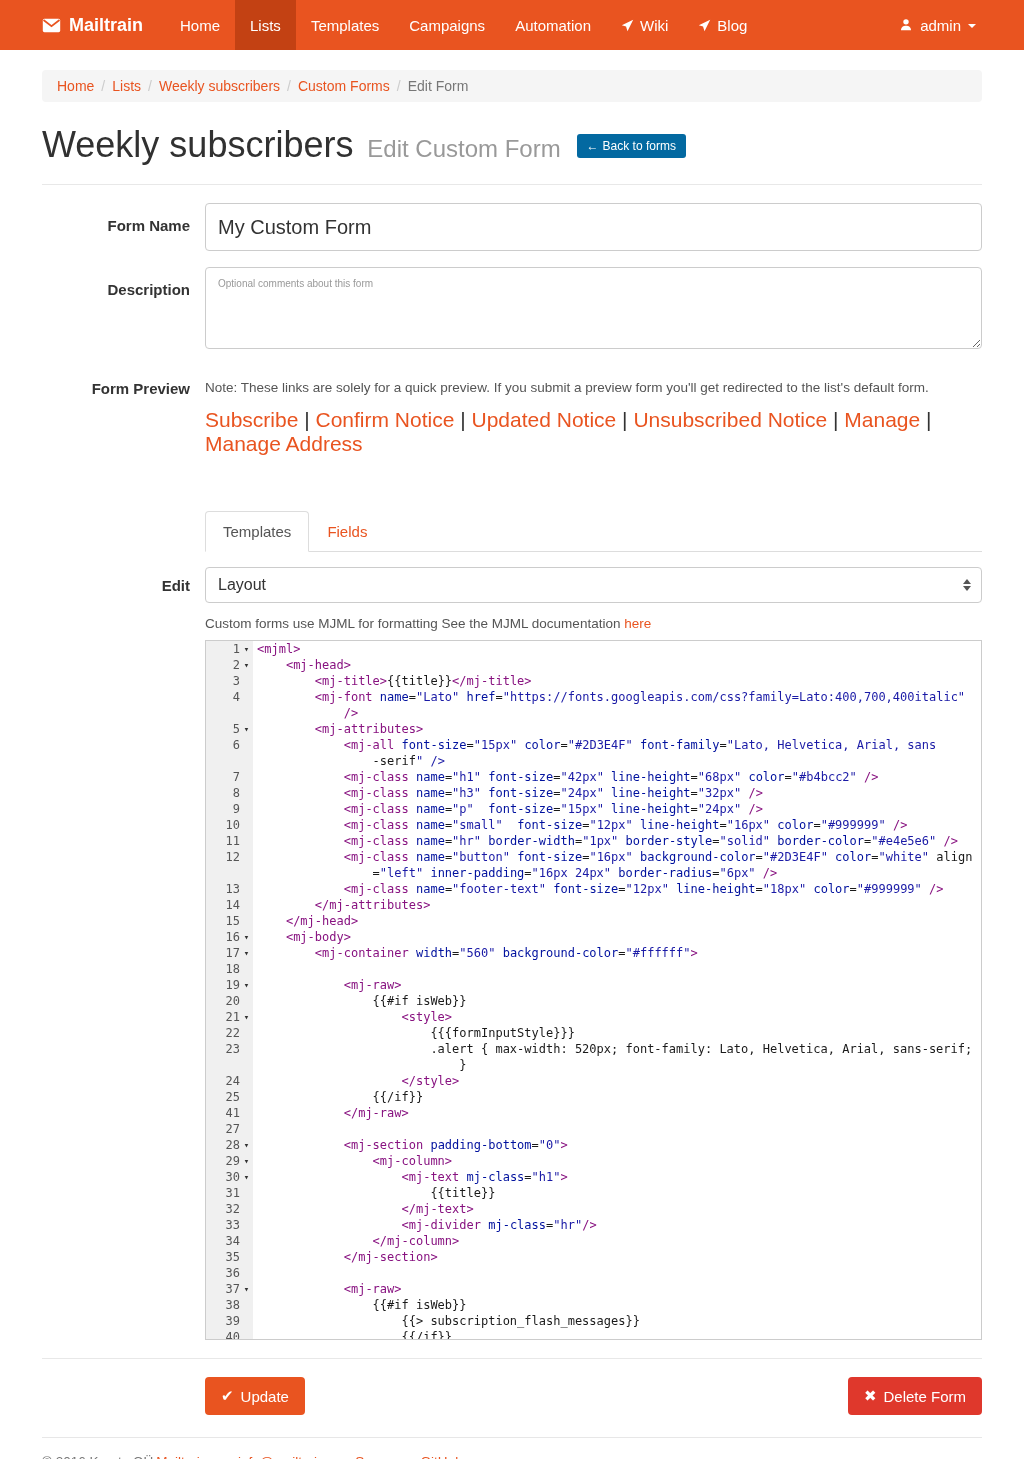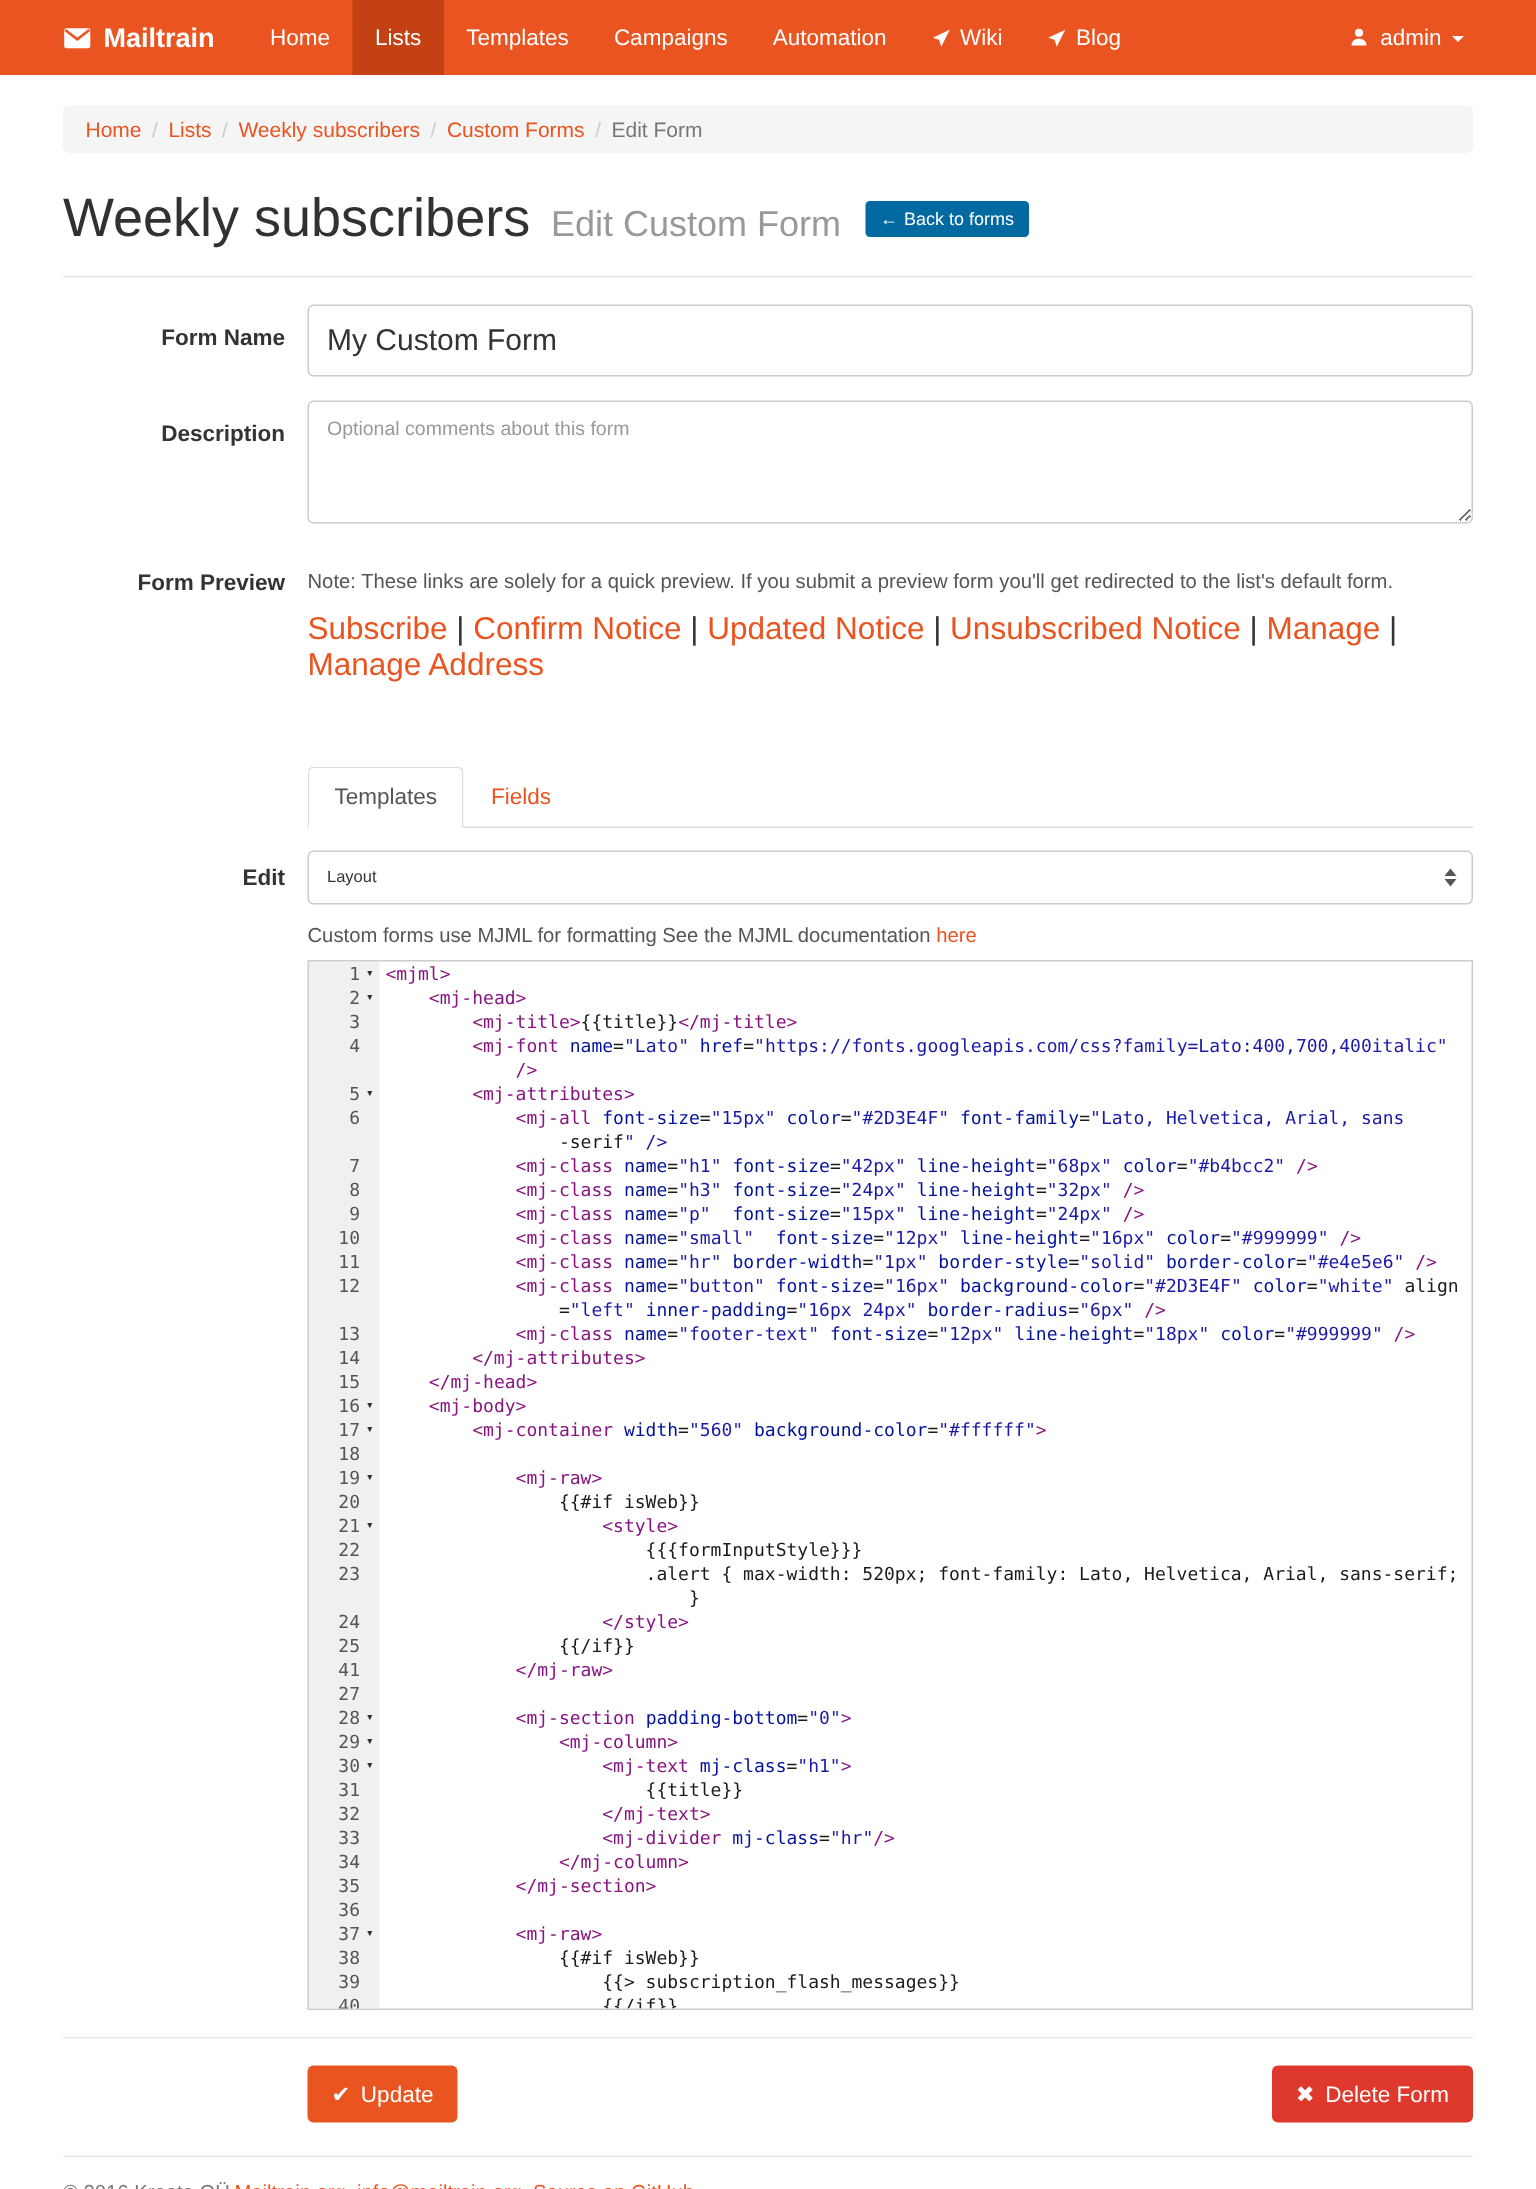--- a/index.html
+++ b/index.html
@@ -34,37 +34,37 @@
   .btn-back { display:inline-block; background:#0369a1; color:#fff; font-size:12px; padding:5px 10px; border-radius:3px; margin-left:12px; transform:translateY(-7px); border:none; cursor:pointer; font-family:inherit; }
   .btn-back .arr { margin-right:4px; }
   hr.rule { border:none; border-top:1px solid #e8e8e8; margin:18px 0; }
 
   
   .form-row { display:flex; margin-bottom:16px; }
   .label-col { width:163px; flex:none; padding-right:15px; text-align:right; font-weight:bold; font-size:15px; padding-top:14px; }
   .label-col.top { padding-top:2px; }
   .control-col { flex:1; min-width:0; }
   .text-input { width:100%; height:48px; padding:6px 12px; font-size:20px; border:1px solid #ccc; border-radius:4px; color:#333; font-family:inherit; outline:none; }
-  .textarea { width:100%; height:82px; padding:10px 12px; font-size:13px; border:1px solid #ccc; border-radius:4px; color:#6d28d9; font-family:inherit; resize:vertical; outline:none; }
+  .textarea { width:100%; height:82px; padding:10px 12px; font-size:10px; border:1px solid #ccc; border-radius:4px; color:#6d28d9; font-family:inherit; resize:vertical; outline:none; }
   .textarea::placeholder { color:#999; }
   .preview-note { font-size:13.5px; color:#555; padding-top:2px; }
   .preview-links { margin-top:13px; font-size:21px; }
   .pl-link { color:#E95420; }
   .pl-sep { color:#333; }
 
   
   .tabs-wrap { margin-left:163px; margin-top:55px; }
   .tabs { display:flex; border-bottom:1px solid #ddd; }
   .tab { padding:11px 17px; font-size:15px; color:#E95420; border:1px solid transparent; margin-bottom:-1px; cursor:pointer; }
   .tab.active { color:#555; background:#fff; border-color:#ddd #ddd #fff #ddd; border-radius:4px 4px 0 0; cursor:default; }
 
   
   .edit-row { margin-top:15px; }
   .edit-row .label-col { padding-top:10px; }
-  .select { position:relative; height:36px; border:1px solid #ccc; border-radius:4px; background:#fff; display:flex; align-items:center; padding:0 32px 0 12px; font-size:11px; color:#333; cursor:pointer; }
+  .select { position:relative; height:36px; border:1px solid #ccc; border-radius:4px; background:#fff; display:flex; align-items:center; padding:0 32px 0 12px; font-size:16px; color:#333; cursor:pointer; }
   .sel-arrows { position:absolute; right:10px; top:50%; transform:translateY(-50%); display:flex; flex-direction:column; gap:2px; }
   .tri-up { width:0; height:0; border-left:4px solid transparent; border-right:4px solid transparent; border-bottom:5px solid #555; }
   .tri-down { width:0; height:0; border-left:4px solid transparent; border-right:4px solid transparent; border-top:5px solid #555; }
   .help-text { margin-top:13px; font-size:13.5px; color:#555; }
 
   
   .editor { margin-top:9px; border:1px solid #ccc; height:700px; display:flex; overflow:hidden; font-family:"DejaVu Sans Mono", monospace; font-size:12px; line-height:16px; background:#fff; }
   .gutter { width:47px; flex:none; background:#f0f0f0; color:#555; text-align:right; }
   .gutter-row { height:16px; white-space:nowrap; }
   .lnum { display:inline-block; min-width:30px; text-align:right; }

